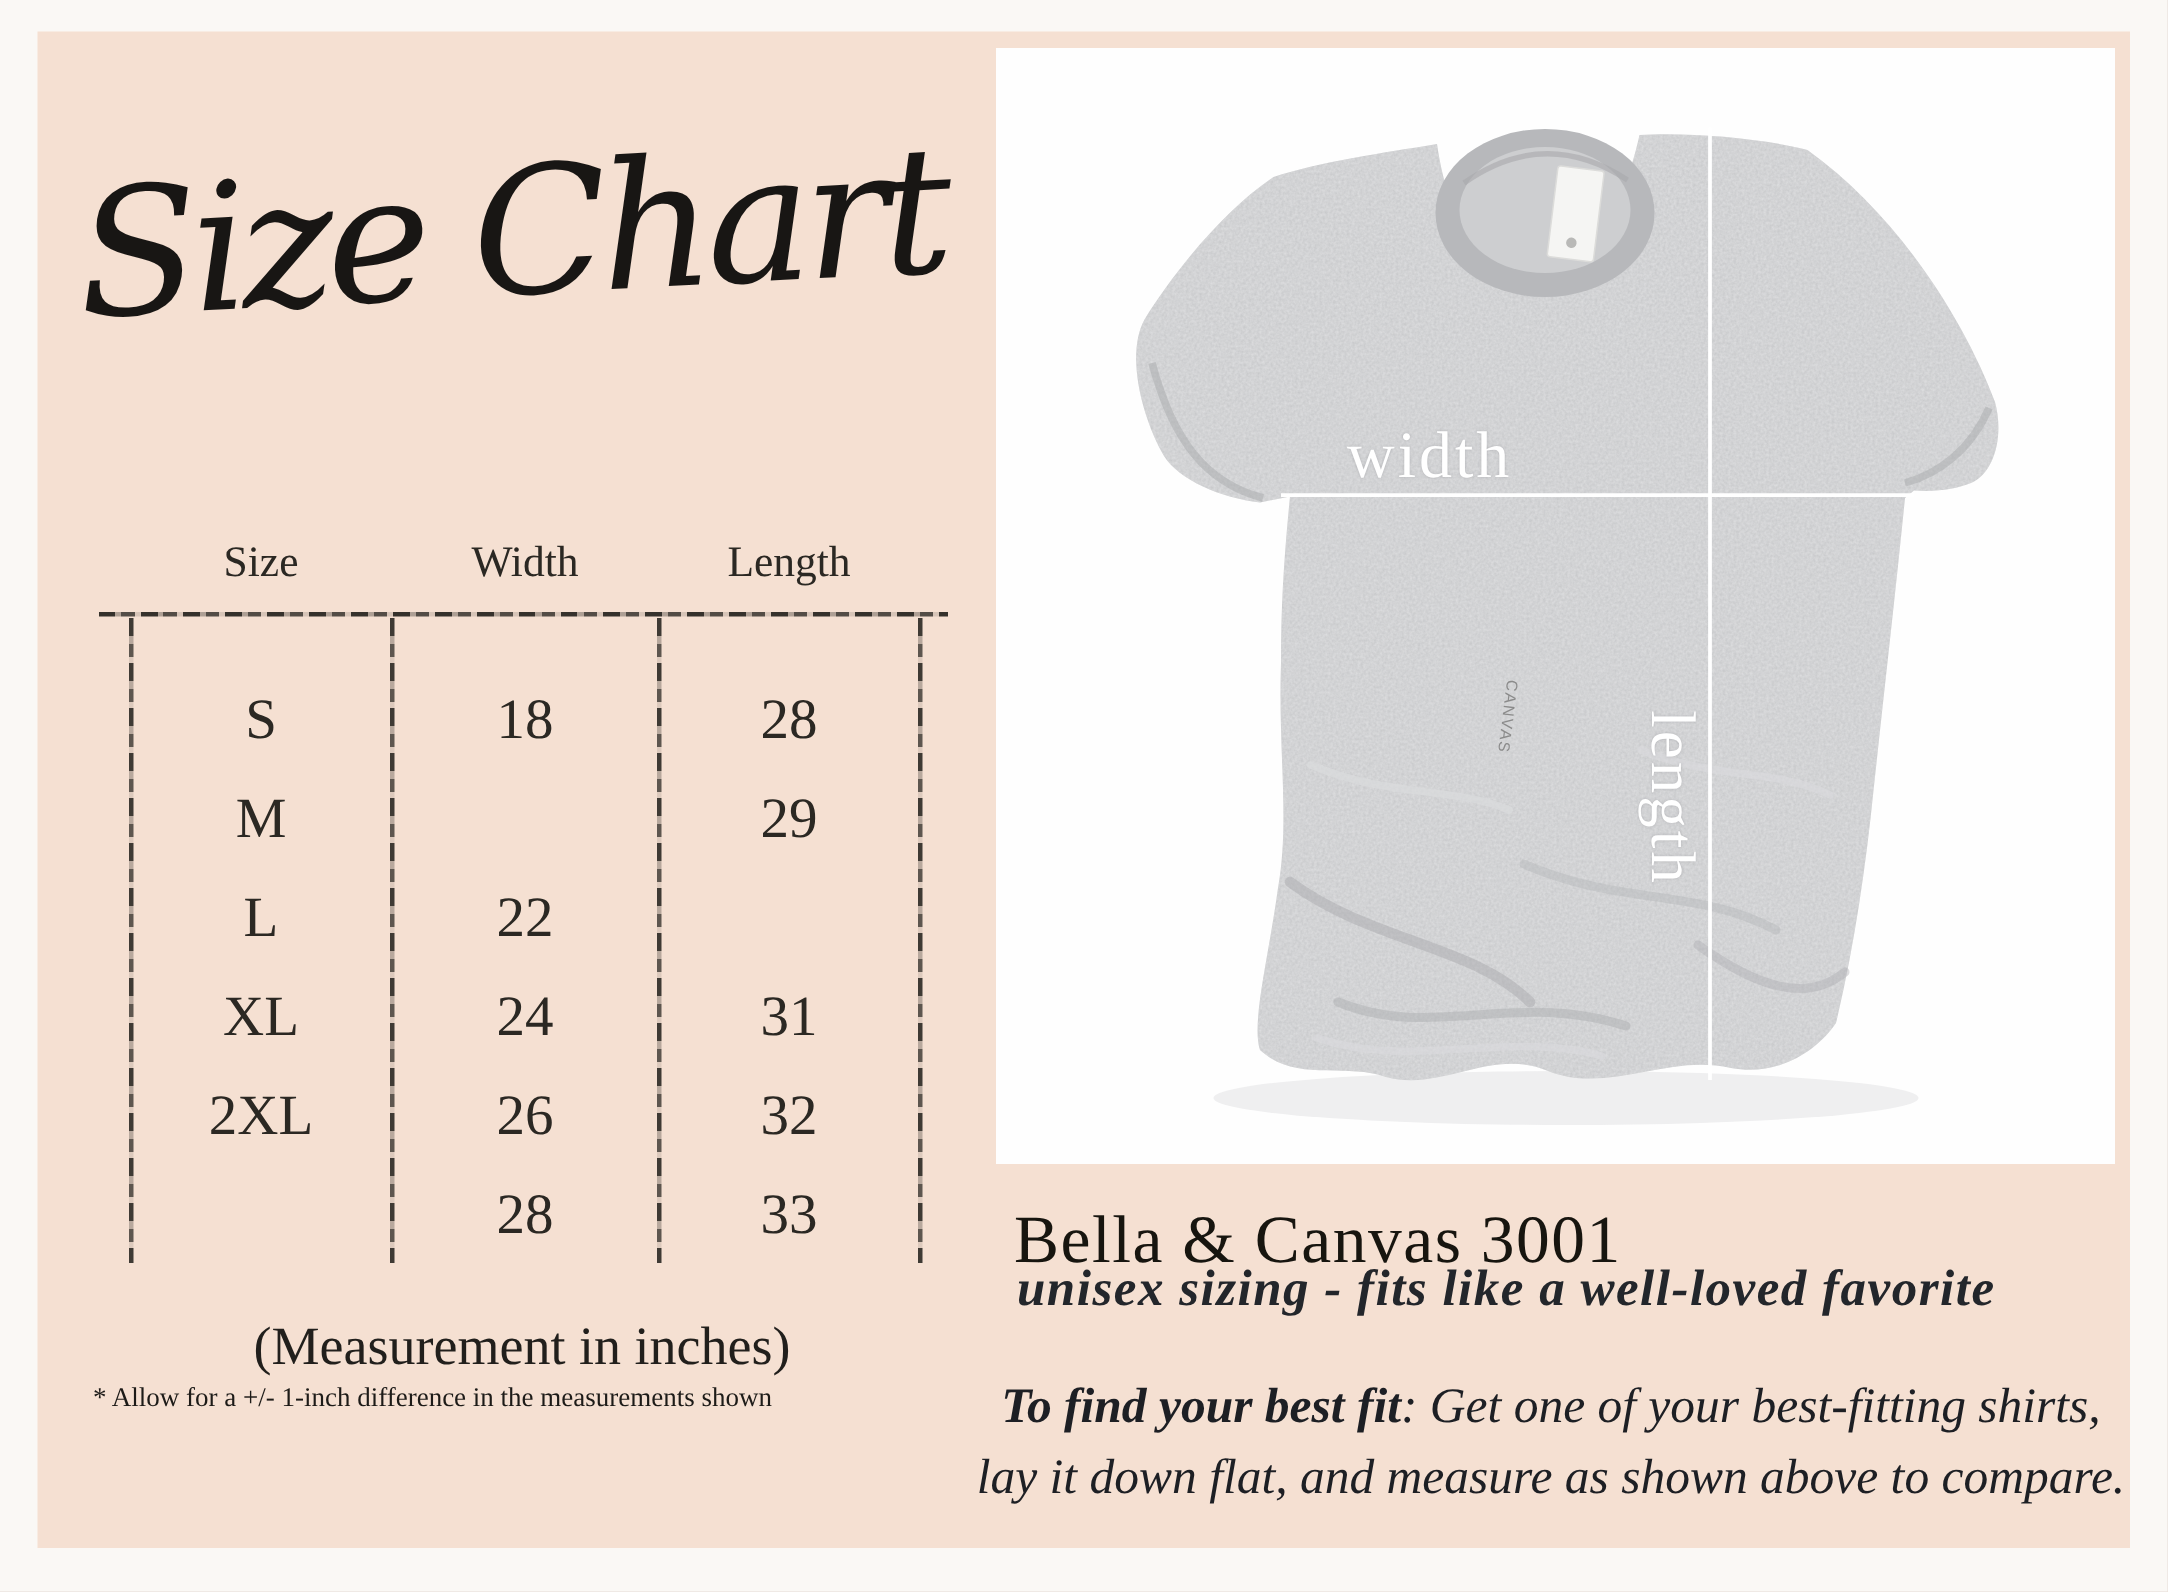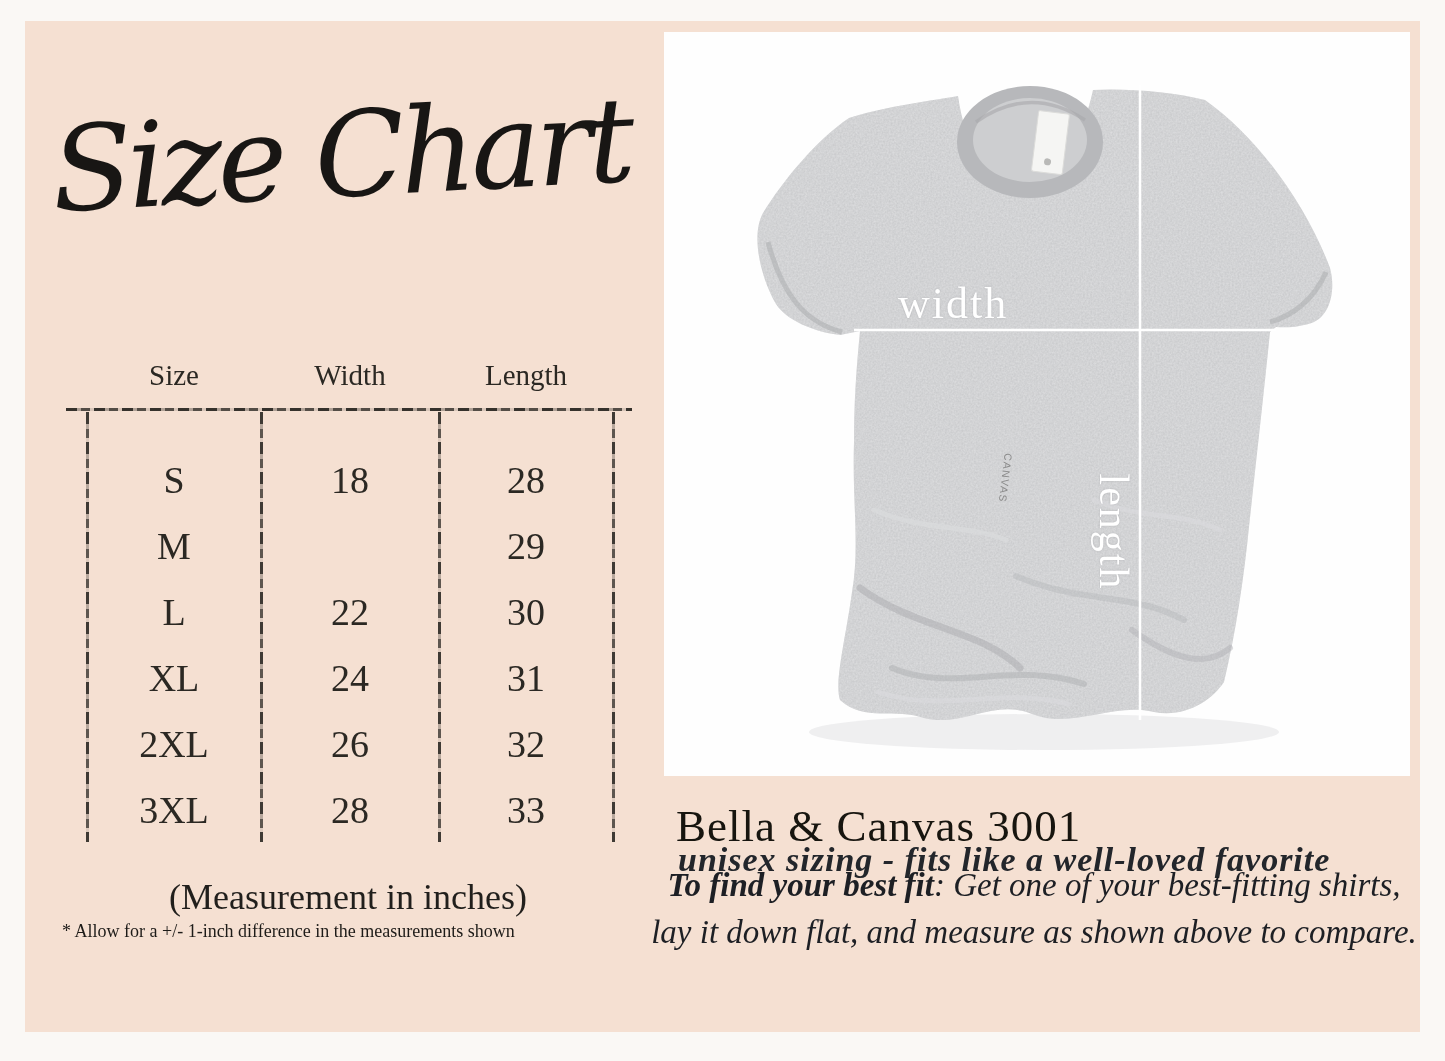--- a/index.html
+++ b/index.html
@@ -69,21 +69,21 @@
   
   .product-name {
     position:absolute; left:676px; top:800px; font-size:45px; color:#17150f;
     letter-spacing:1px;
   }
   .product-tagline {
     position:absolute; left:678px; top:841px; font-size:34px; font-style:italic;
     color:#23262b; letter-spacing:1px;font-weight:bold;
   }
   .fit-tip {
-    position:absolute; left:645px; top:862px; width:778px; text-align:center;
+    position:absolute; left:645px; top:915px; width:778px; text-align:center;
     font-size:33px; font-style:italic; color:#1d1f24; line-height:47px;
   }
   .fit-tip b { font-weight:700; }
 </style>
 </head>
 <body>
 
 <div class="canvas">
   <div class="panel"></div>
 
@@ -105,34 +105,32 @@
     <span class="c c2">18</span>
     <span class="c c3">28</span>
   </div>
   <div class="trow" style="top:513px">
     <span class="c c1">M</span>
     <span class="c c3">29</span>
   </div>
   <div class="trow" style="top:579px">
     <span class="c c1">L</span>
     <span class="c c2">22</span>
-    <span class="c c3">30</span>
   </div>
   <div class="trow" style="top:645px">
     <span class="c c1">XL</span>
     <span class="c c2">24</span>
     <span class="c c3">31</span>
   </div>
   <div class="trow" style="top:711px">
     <span class="c c1">2XL</span>
     <span class="c c2">26</span>
     <span class="c c3">32</span>
   </div>
   <div class="trow" style="top:777px">
-    <span class="c c1">3XL</span>
     <span class="c c2">28</span>
     <span class="c c3">33</span>
   </div>
 
   <div class="caption">(Measurement in inches)</div>
   <div class="footnote">* Allow for a +/- 1-inch difference in the measurements shown</div>
 
   <div class="photo">
     <svg width="746" height="744" viewBox="0 0 746 744">
       <defs>

